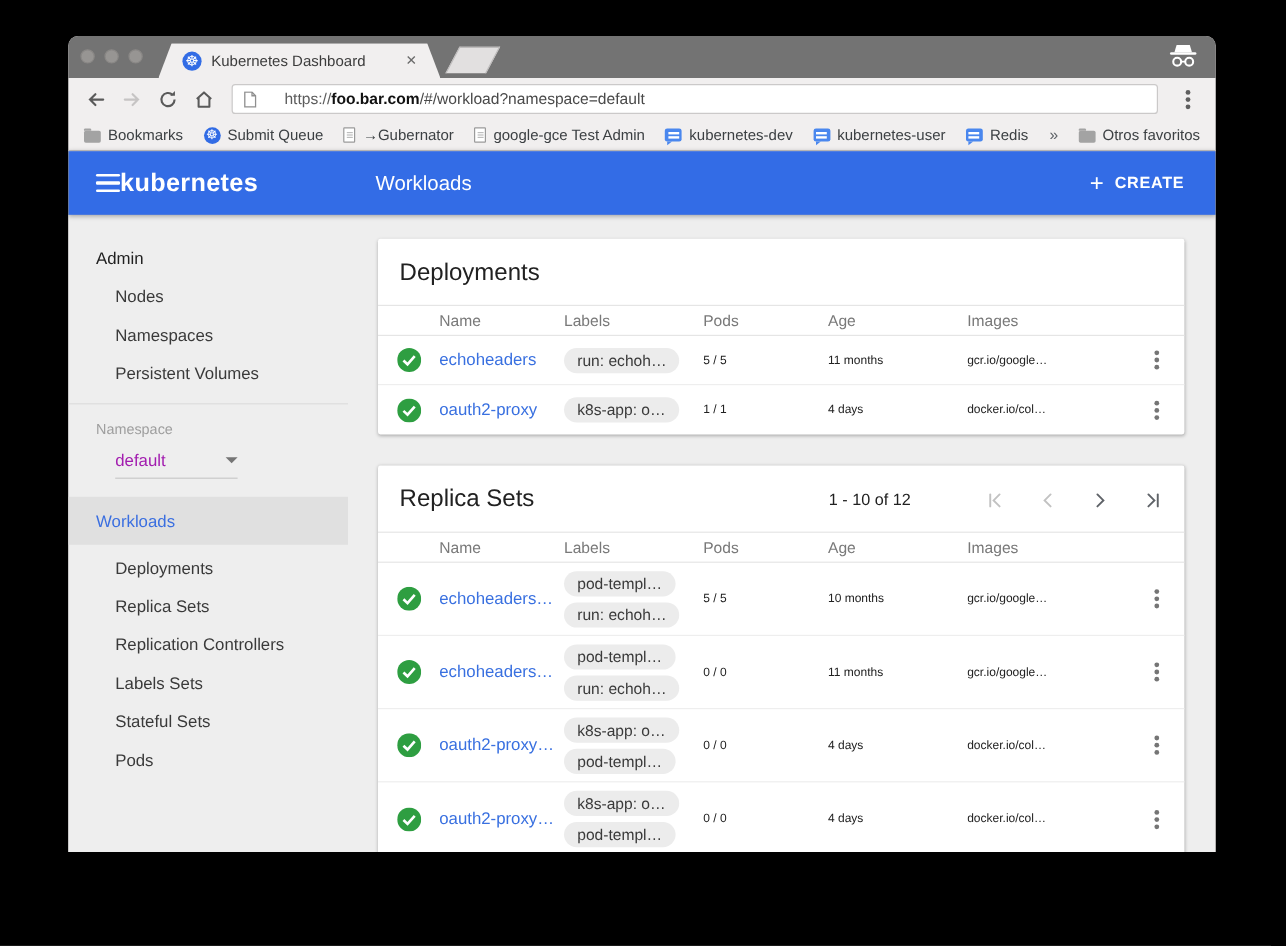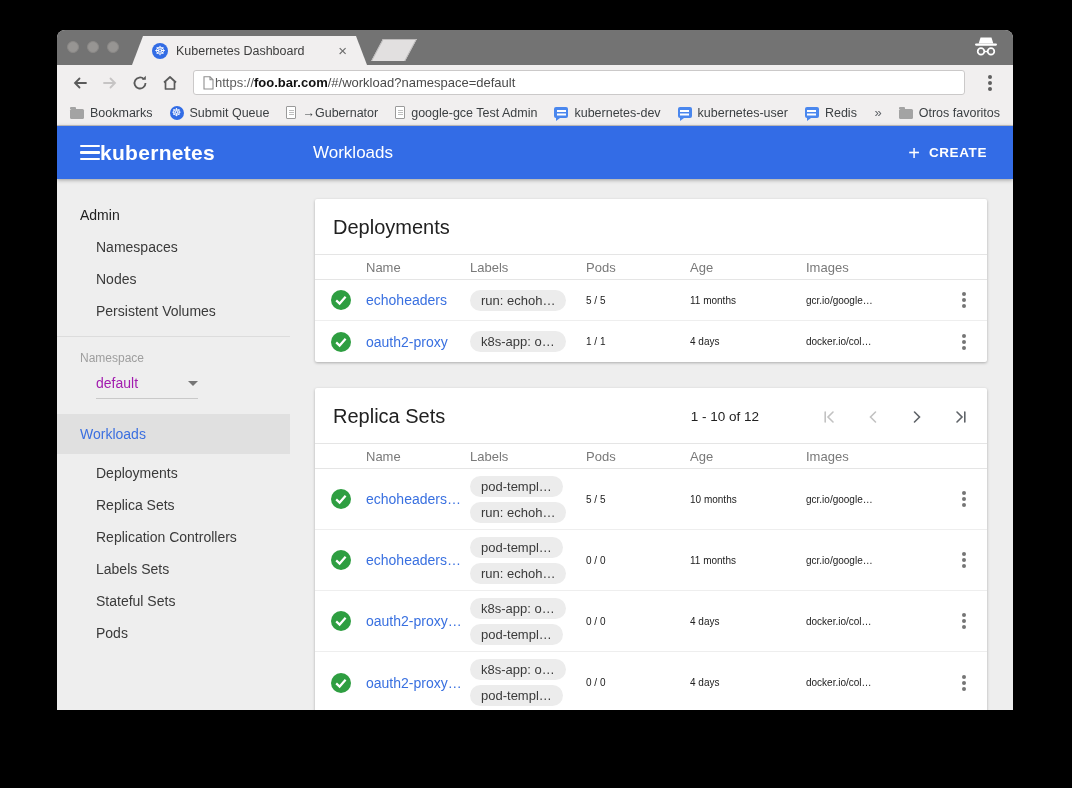--- a/index.html
+++ b/index.html
@@ -22,21 +22,21 @@
   .tab-title { font-size:12.5px; color:#3c3c3c; flex:1; white-space:nowrap; overflow:hidden; }
   .tab-close { font-size:15px; color:#6b6b6b; line-height:1; cursor:default; }
   .newtab { position:absolute; left:320px; bottom:4px; width:34px; height:22px; background:#e2e0e0;
             border:1px solid #bdbbbb; transform:skewX(-28deg); border-bottom:none; }
   .incog { position:absolute; right:14px; top:6px; }
 
   
   .toolbar { height:35px; background:#f1efef; display:flex; align-items:center; padding:0 10px; gap:4px; flex:none; }
   .navbtn { width:26px; height:26px; display:flex; align-items:center; justify-content:center; border-radius:13px; }
   .urlbar { flex:1; height:25px; margin:0 8px 0 6px; background:#fff; border:1px solid #cbc9c9; border-radius:3px;
-            display:flex; align-items:center; padding:0 9px; gap:1px; overflow:hidden; }
+            display:flex; align-items:center; padding:0 9px; gap:23px; overflow:hidden; }
   .url { font-size:13px; white-space:nowrap; }
   .url .scheme { color:#5c5c5c; }
   .url .host { color:#111; font-weight:700; }
   .url .path { color:#4a4a4a; }
   .kebab-dot { width:4px; height:4px; border-radius:50%; background:#5f5f5f;
                box-shadow:0 -6px 0 #5f5f5f, 0 6px 0 #5f5f5f; }
 
   
   .bookmarks { height:26px; background:#f1efef; border-bottom:1px solid #c9c7c7;
                display:flex; align-items:center; padding:0 13px; gap:17px; flex:none; }
@@ -239,22 +239,22 @@
           <span class="lbl">CREATE</span>
         </span>
       </div>
 
       <div class="body">
 
         <nav class="sidebar">
           <div class="nav-head">Admin</div>
           <div>
 
-          <div class="nav-item">Namespaces</div>
-              <div class="nav-item">Nodes</div>
+          <div class="nav-item">Nodes</div>
+              <div class="nav-item">Namespaces</div>
               <div class="nav-item">Persistent Volumes</div>
             </div>
           <hr class="side-divider">
           <div class="ns-label">Namespace</div>
           <div class="ns-select">
             <span>default</span>
             <span class="caret"></span>
           </div>
           <div class="nav-selected">Workloads</div>
           <div class="workload-list">

